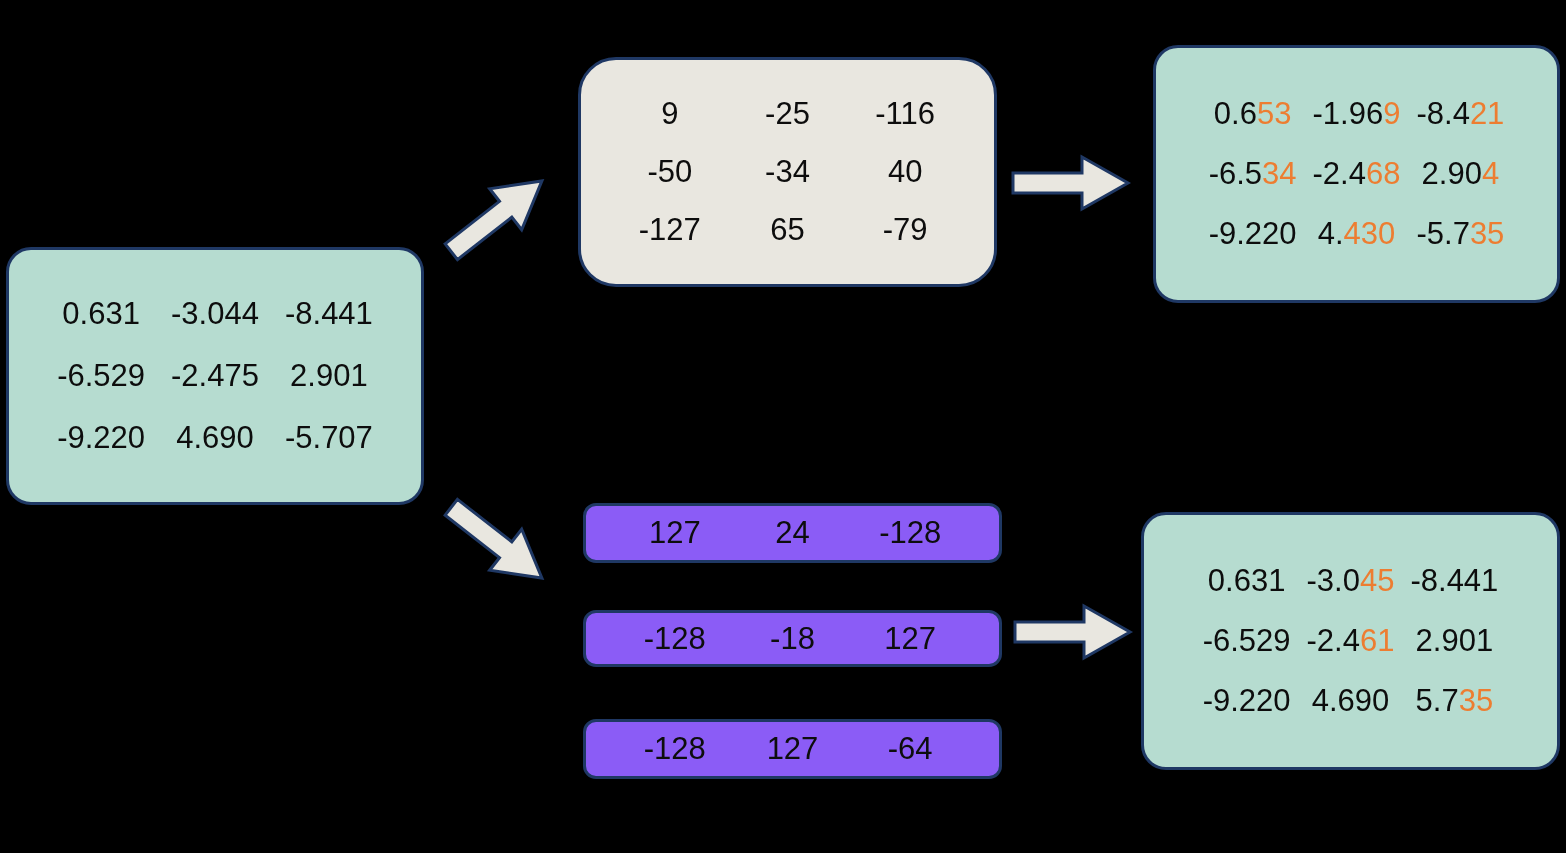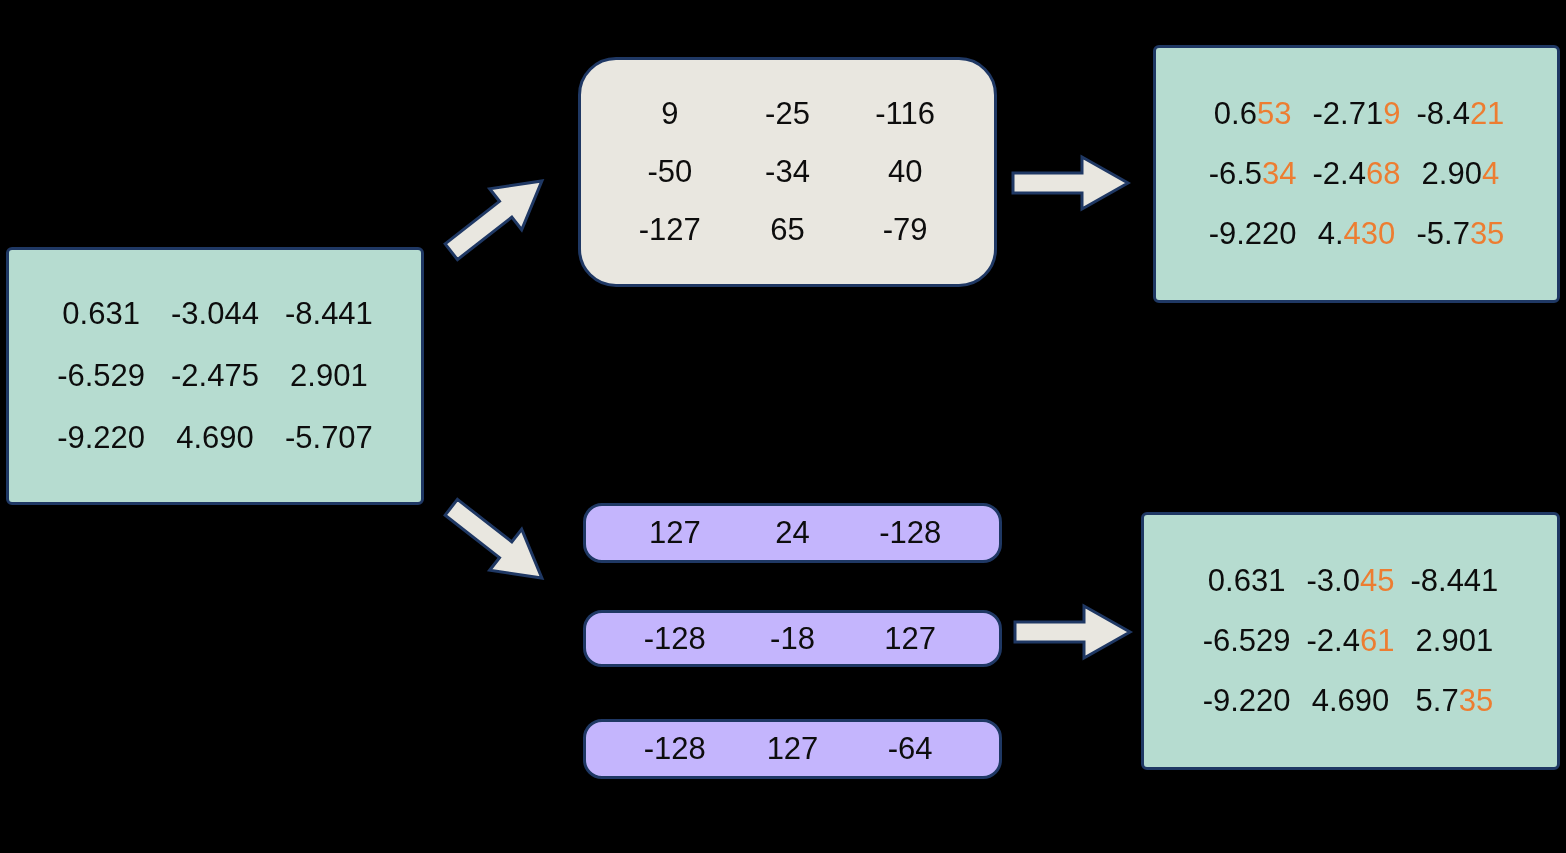--- a/index.html
+++ b/index.html
@@ -11,23 +11,23 @@
     font-family:"Liberation Sans","DejaVu Sans",sans-serif;
   }
   .box{
     position:absolute;
     box-sizing:border-box;
     border:3px solid #1f3864;
     display:grid;
     align-content:center;
     justify-content:center;
   }
-  .teal{ background:#b6dcd0; border-radius:6px; }
+  .teal{ background:#b6dcd0; border-radius:25px; }
   .grey{ background:#e9e7e0; border-radius:38px; }
-  .rowbox{ background:#c4b5fd; border-radius:19px; }
+  .rowbox{ background:#8b5cf6; border-radius:13px; }
   .matrix{
     grid-template-columns:repeat(3,auto);
     column-gap:26px;
     row-gap:24px;
   }
   .matrix-wide{
     grid-template-columns:repeat(3,1fr);
     column-gap:0;
     row-gap:22px;
     justify-items:stretch;
@@ -89,21 +89,21 @@
     <div class="cell"><span>65</span></div>
     <div class="cell"><span>-79</span></div>
   </div>
 
 <svg class="arrow" id="arrow-top" width="122" height="60" viewBox="0 0 122 60">
   <polygon points="3,20 72,20 72,4 118,30 72,56 72,40 3,40"></polygon>
 </svg>
 
 <div class="box teal matrix" id="pt-dequant-box">
     <div class="cell"><span>0.6</span><span class="hl">53</span></div>
-    <div class="cell"><span>-2.71</span><span class="hl">9</span></div>
+    <div class="cell"><span>-1.96</span><span class="hl">9</span></div>
     <div class="cell"><span>-8.4</span><span class="hl">21</span></div>
     <div class="cell"><span>-6.5</span><span class="hl">34</span></div>
     <div class="cell"><span>-2.4</span><span class="hl">68</span></div>
     <div class="cell"><span>2.90</span><span class="hl">4</span></div>
     <div class="cell"><span>-9.220</span></div>
     <div class="cell"><span>4.</span><span class="hl">430</span></div>
     <div class="cell"><span>-5.7</span><span class="hl">35</span></div>
   </div>
 
 <svg class="arrow" id="arrow-down" width="122" height="60" viewBox="0 0 122 60">

